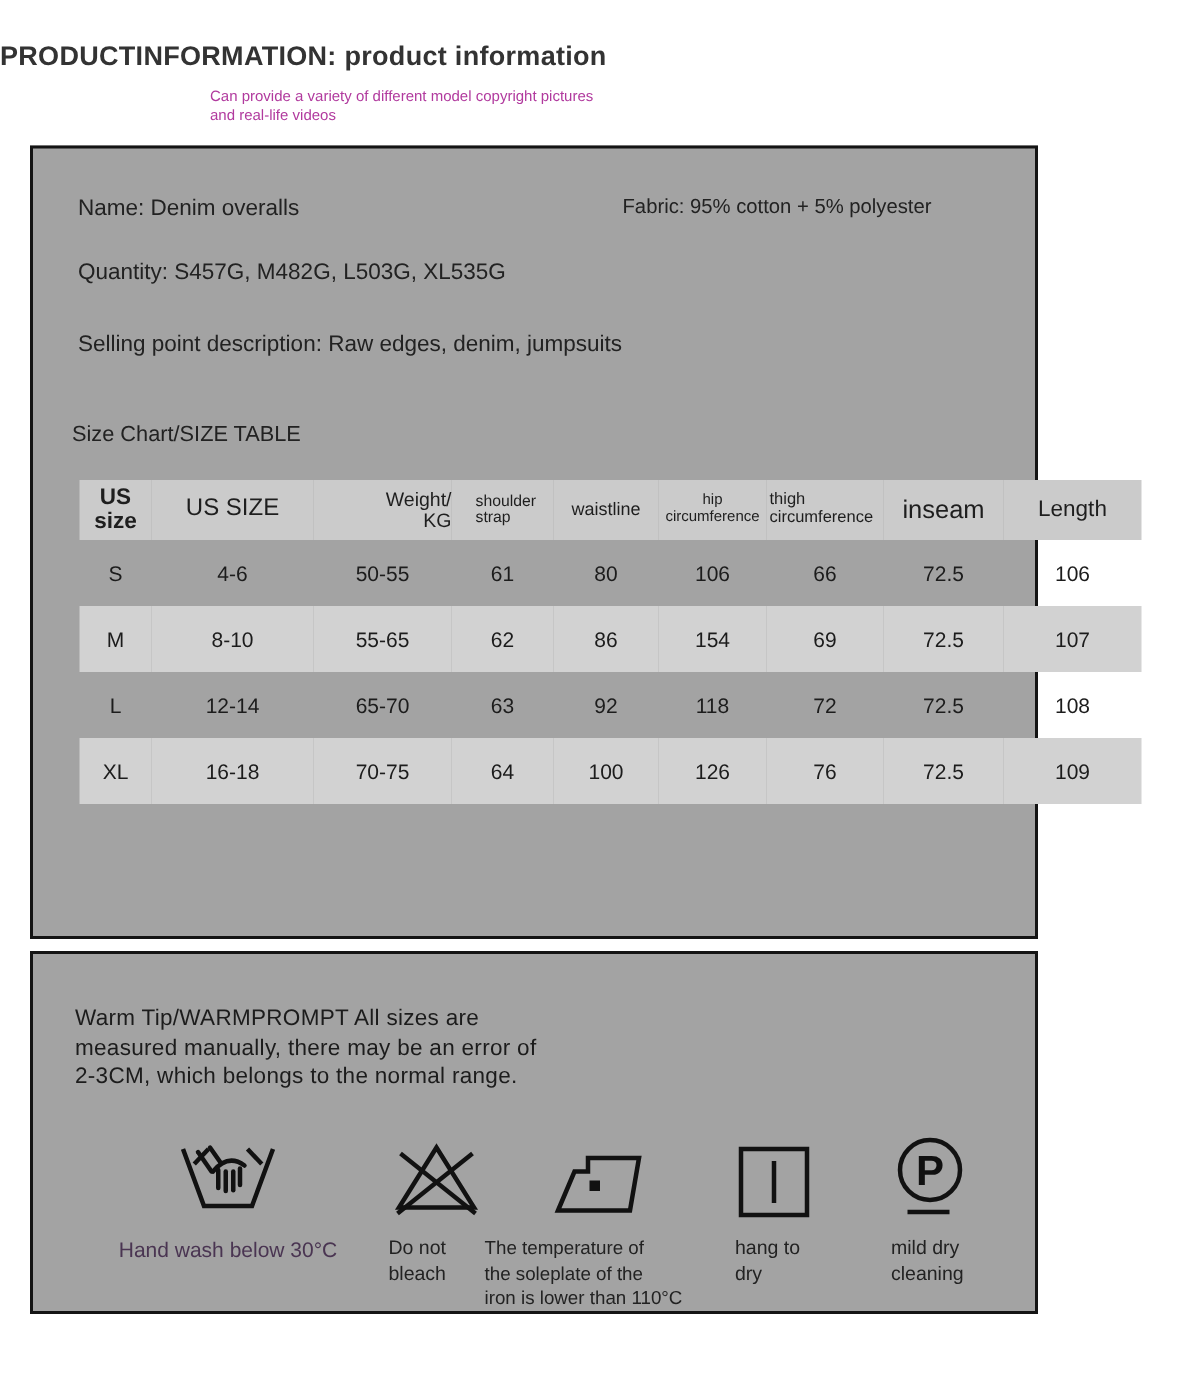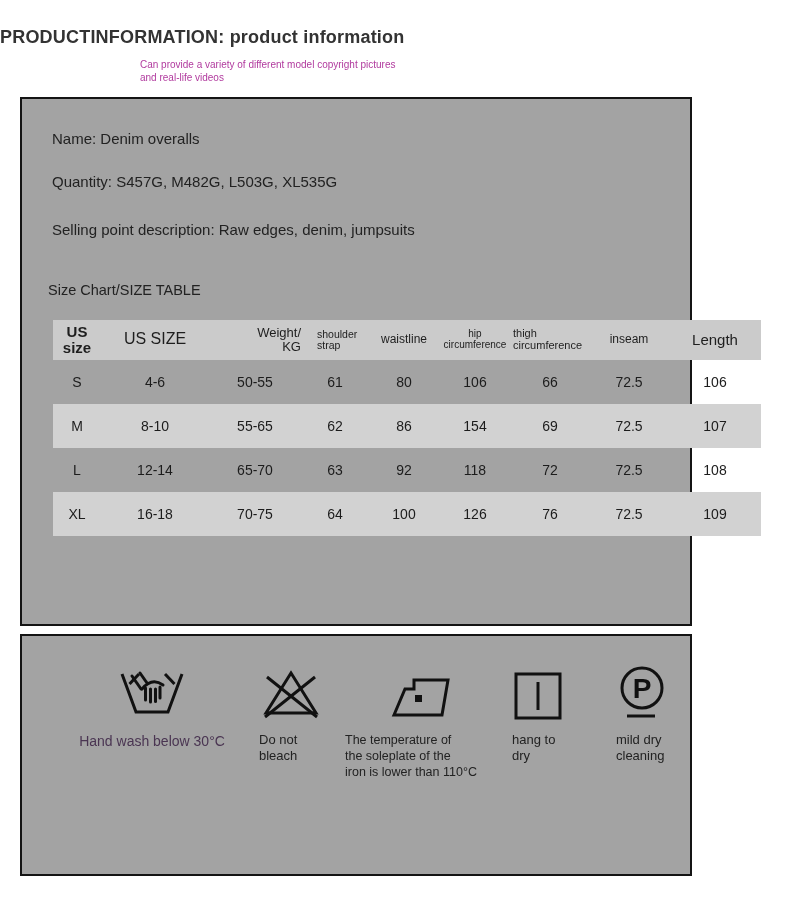--- a/index.html
+++ b/index.html
@@ -75,39 +75,39 @@
   .size-table tbody tr.stripe { background: #d2d2d2; }
   .size-table td { font-size: 14px; color: #1c1c1c; }
   th .hl { line-height: 1.05; }
   th.h1 { font-weight: bold; font-size: 15px; }
   th.h2 { font-size: 16px; }
   th.h3 { font-size: 13px; text-align: right; padding-left: 13px; margin-top: 20px; }
   th.h4 { font-size: 10.5px; text-align: left; padding-left: 16px; }
   th.h5 { font-size: 12px; }
   th.h6 { font-size: 10px; }
   th.h7 { font-size: 11px; text-align: left; padding-left: 2px; }
-  th.h8 { font-size: 12px; }
+  th.h8 { font-size: 17px; }
   th.h9 { font-size: 15px; }
 
   
   .warm-tip {
     padding: 33px 0 0 28px;
     font-size: 15px;
     line-height: 1.33;
     color: #1c1c1c;
     letter-spacing: 0.2px;
   }
   .care-row { display: flex; align-items: flex-start; margin-top: 25px; }
   .care-item { display: flex; flex-direction: column; }
   .icon-box { height: 60px; display: flex; align-items: flex-end; justify-content: center; }
   .care-label { margin-top: 11px; font-size: 13px; line-height: 1.3; color: #222; }
   .ci1 { margin-left: 45px; width: 170px; }
   .ci1 .care-label { text-align: center; font-size: 14px; color: #4a3552; }
   .ci2 { margin-left: 22px; width: 64px; }
-  .ci3 { margin-left: 22px; width: 152px; }
+  .ci3 { margin-left: 0; width: 152px; }
   .ci3 .care-label { font-size: 12.5px; }
   .ci4 { margin-left: 9px;  width: 64px; }
   .ci4 .care-label { padding-left: 6px; }
   .ci5 { margin-left: 36px; width: 72px; }
   .ci5 .care-label { padding-left: 10px; }
   .icon-stroke { stroke: #111; fill: none; stroke-width: 3; }
 </style>
 </head>
 <body>
 
@@ -115,20 +115,21 @@
 
 <div class="subtitle">
   <div>Can provide a variety of different model copyright pictures</div>
   <div>and real-life videos</div>
 </div>
 
 <div class="box box-top">
 
   <div class="info-grid r1">
     <div class="info-left">Name: Denim overalls</div>
+    <div class="info-right">Fabric: 95% cotton + 5% polyester</div>
   </div>
   <div class="info-grid r3">
     <div class="info-left">Quantity: S457G, M482G, L503G, XL535G</div>
   </div>
   <div class="info-grid r4">
     <div class="info-left">Selling point description: Raw edges, denim, jumpsuits</div>
   </div>
 
   <div class="chart-heading">Size Chart/SIZE TABLE</div>
 
@@ -224,20 +225,25 @@
         <td>76</td>
           <td>72.5</td>
         <td>109</td>
       </tr>
     </tbody>
   </table>
 </div>
 
 <div class="box box-bottom">
 
+  <div class="warm-tip">
+    <div>Warm Tip/WARMPROMPT All sizes are</div>
+    <div>measured manually, there may be an error of</div>
+    <div>2-3CM, which belongs to the normal range.</div>
+  </div>
 
   <div class="care-row">
 
     <div class="care-item ci1">
       <div class="icon-box">
         <svg width="66" height="58" viewBox="0 0 66 58">
           <path class="icon-stroke" stroke-width="3.4" d="M3 11 L17 49 H49 L63 11"></path>
           <path class="icon-stroke" stroke-width="3" d="M10.5 21 L20 11"></path>
           <path class="icon-stroke" stroke-width="3" d="M55.5 21 L46 11"></path>
           <path class="icon-stroke" stroke-width="2.6" d="M23 26 Q33 14 44 22" stroke-linecap="round"></path>

